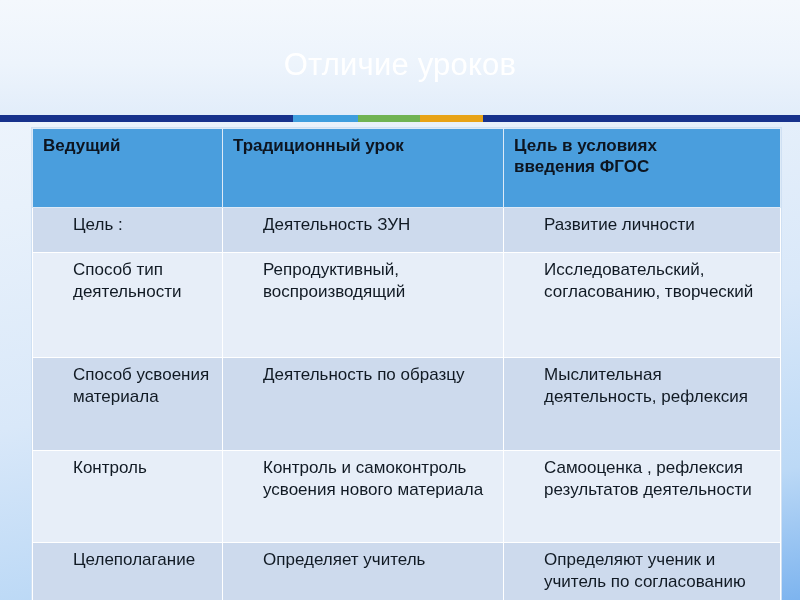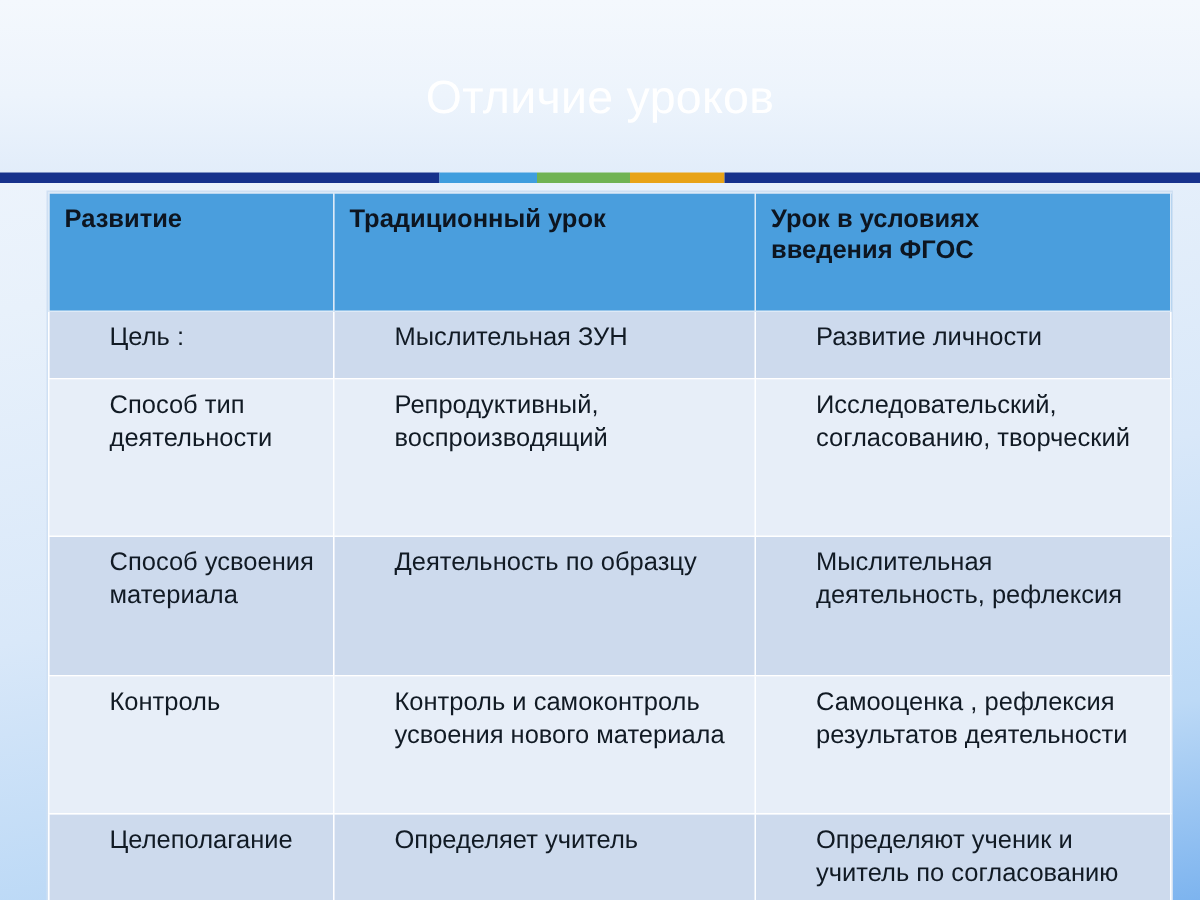--- a/index.html
+++ b/index.html
@@ -134,33 +134,33 @@
   </div>
 
   <table id="comparison-table">
     <colgroup>
       <col class="c1">
         <col class="c2">
         <col class="c3">
     </colgroup>
     <thead>
       <tr>
-        <th>Развитие</th>
+        <th>Ведущий</th>
         <th>Традиционный урок</th>
         <th>
-          <span class="cell-line">Урок в условиях</span>
+          <span class="cell-line">Цель в условиях</span>
           <span class="cell-line">введения ФГОС</span>
         </th>
       </tr>
     </thead>
     <tbody>
 
       <tr class="row-shade-a r1">
         <td>Цель :</td>
-        <td>Мыслительная ЗУН</td>
+        <td>Деятельность ЗУН</td>
         <td>Развитие личности</td>
       </tr>
 
       <tr class="row-shade-b r2">
         <td>Способ тип деятельности</td>
         <td>Репродуктивный, воспроизводящий</td>
         <td>Исследовательский, согласованию, творческий</td>
       </tr>
 
       <tr class="row-shade-a r3 small-type">

